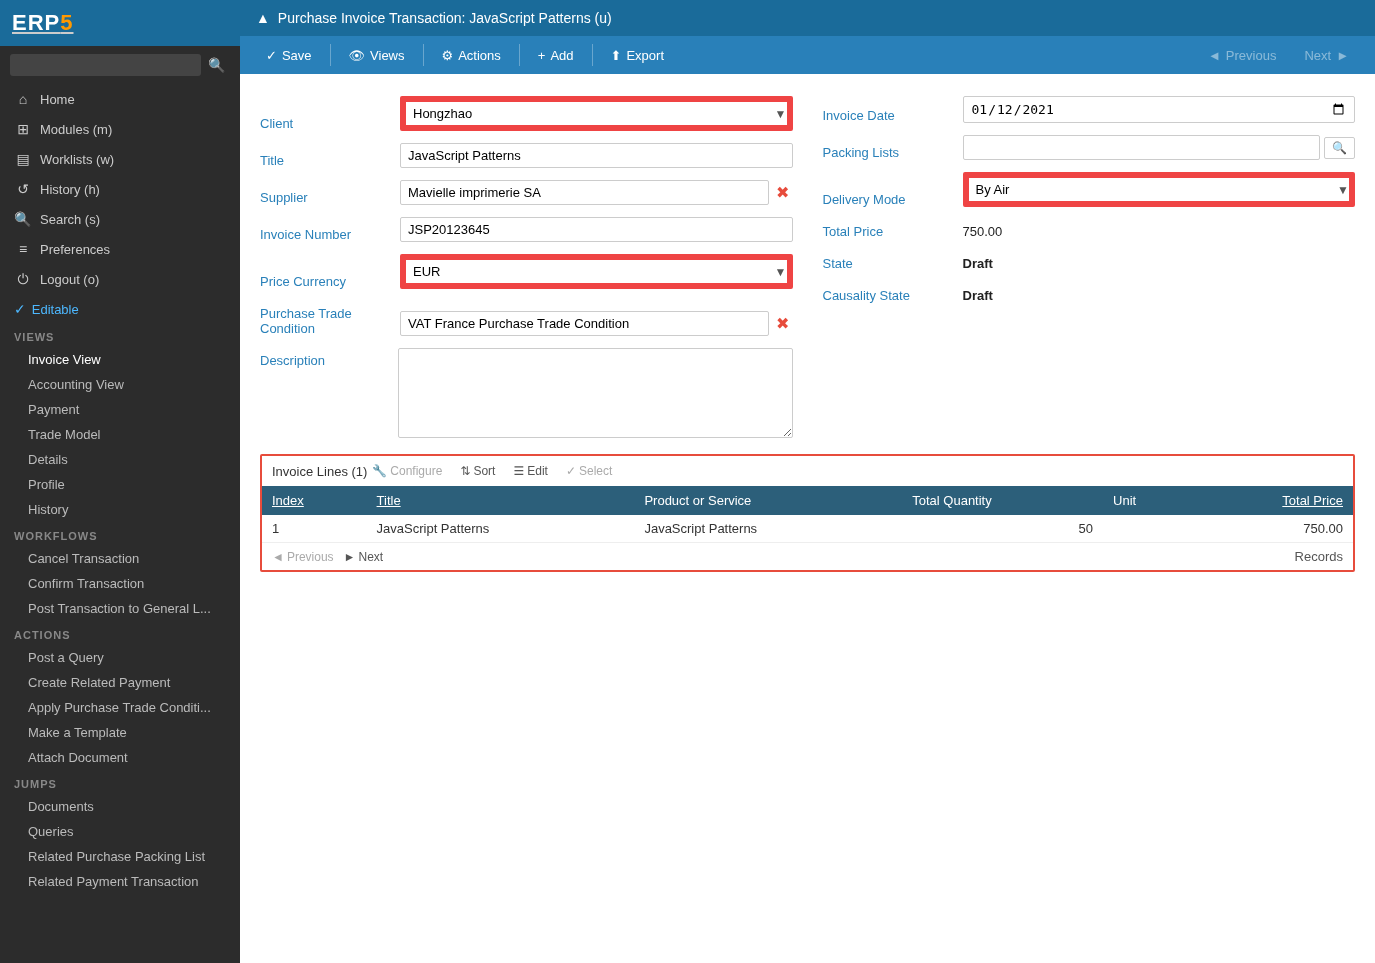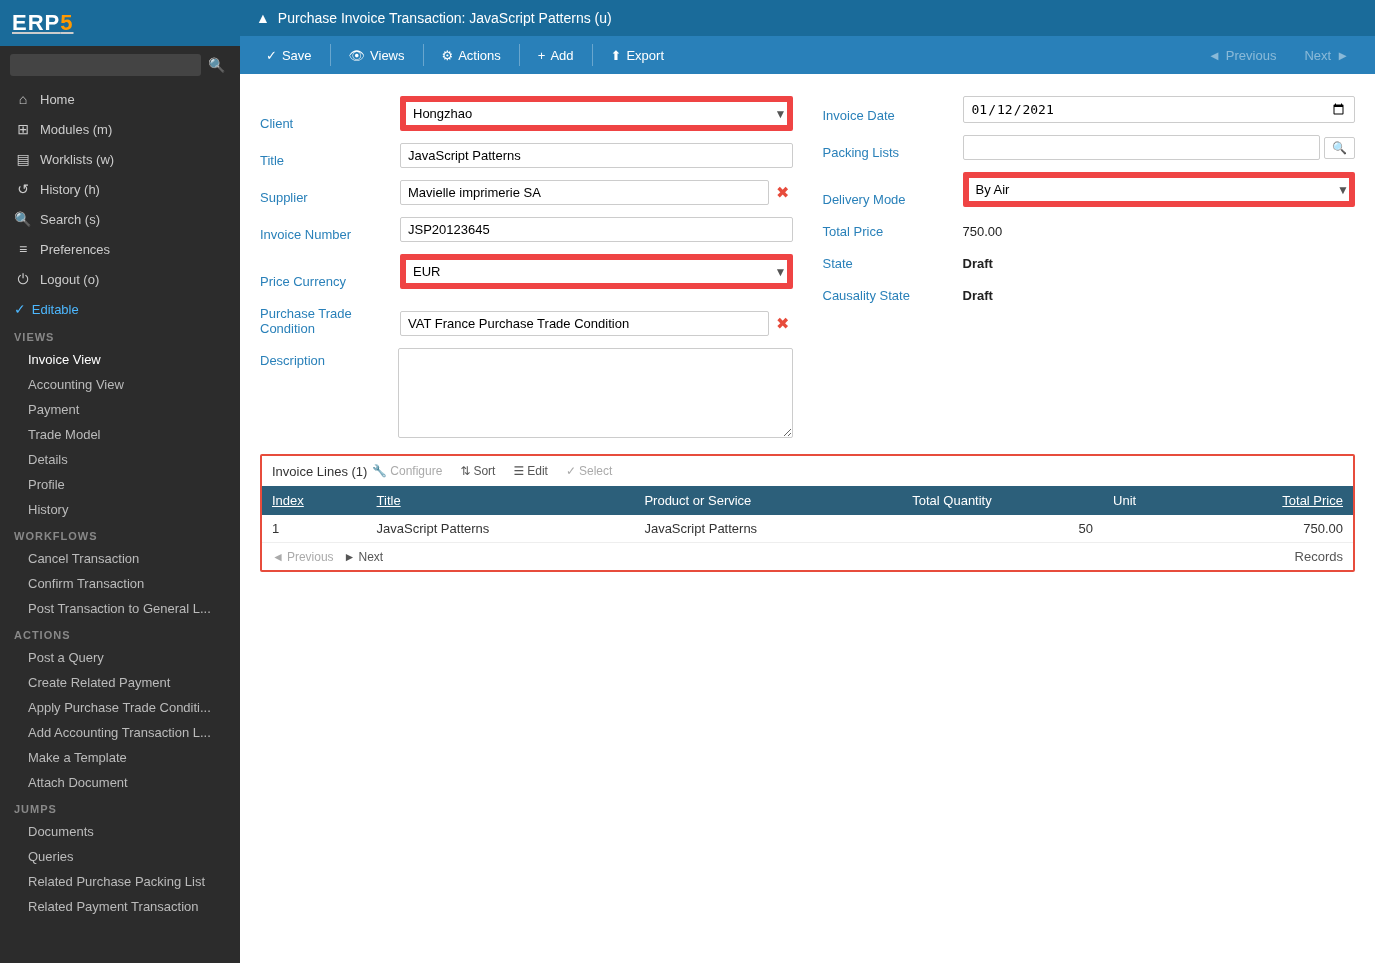--- a/index.html
+++ b/index.html
@@ -380,21 +380,20 @@
 
   <div class="sidebar-section-label">WORKFLOWS</div>
   <div class="sidebar-sub-item">Cancel Transaction</div>
   <div class="sidebar-sub-item">Confirm Transaction</div>
   <div class="sidebar-sub-item">Post Transaction to General L...</div>
 
   <div class="sidebar-section-label">ACTIONS</div>
   <div class="sidebar-sub-item">Post a Query</div>
   <div class="sidebar-sub-item">Create Related Payment</div>
   <div class="sidebar-sub-item">Apply Purchase Trade Conditi...</div>
-  <div class="sidebar-sub-item">Add Accounting Transaction L...</div>
   <div class="sidebar-sub-item">Make a Template</div>
   <div class="sidebar-sub-item">Attach Document</div>
 
   <div class="sidebar-section-label">JUMPS</div>
   <div class="sidebar-sub-item">Documents</div>
   <div class="sidebar-sub-item">Queries</div>
   <div class="sidebar-sub-item">Related Purchase Packing List</div>
   <div class="sidebar-sub-item">Related Payment Transaction</div>
 </div>
 

